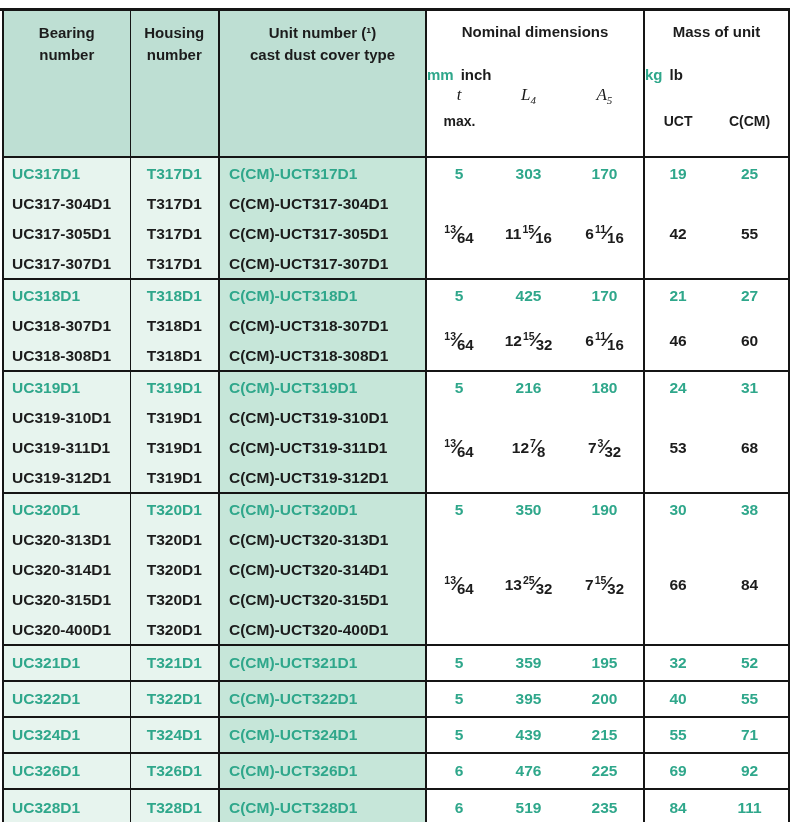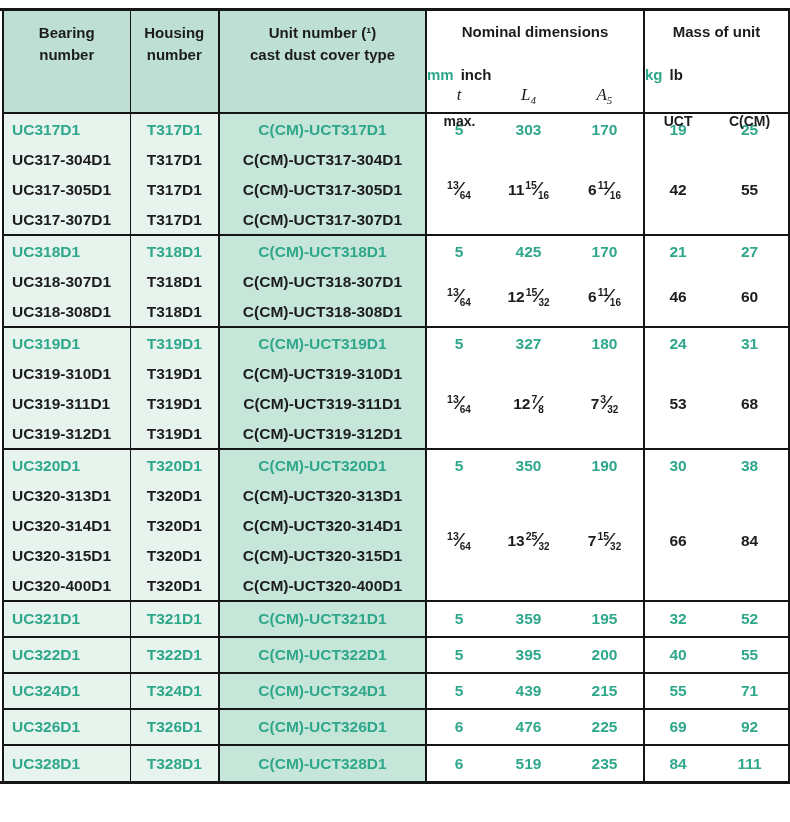--- a/index.html
+++ b/index.html
@@ -11,21 +11,21 @@
     --line:#151515;
   }
   *{box-sizing:border-box;}
   html,body{margin:0;padding:0;}
   body{background:#fff;font-family:"Liberation Sans",sans-serif;}
   .page{width:790px;height:822px;background:#ffffff;padding-top:8px;position:relative;overflow:hidden;}
   .hrule{height:3px;background:var(--line);width:790px;}
   table.catalog{border-collapse:collapse;table-layout:fixed;width:786px;margin-left:2px;
     border-left:2px solid var(--line);border-right:2px solid var(--line);}
   
-  thead th{height:102px;vertical-align:top;padding-top:11px;font-size:15px;font-weight:bold;
+  thead th{height:146px;vertical-align:top;padding-top:11px;font-size:15px;font-weight:bold;
     color:var(--ink);text-align:center;border-bottom:2px solid var(--line);}
   th.h-teal{background:var(--mint-header);white-space:pre-line;line-height:1.45;}
   th.h-housing{border-left:1px solid var(--line);}
   th.h-unit{border-left:2px solid var(--line);}
   th.h-white{background:#ffffff;position:relative;padding:12px;border-left:2px solid var(--line);}
   .h-title{position:absolute;top:12px;left:0;right:0;text-align:center;font-size:15px;font-weight:bold;}
   .h-units{position:absolute;top:55px;left:0;right:0;text-align:left;font-size:15px;font-weight:bold;}
   .u-metric{color:var(--teal);margin-right:7px;}
   .h-syms{position:absolute;top:74px;left:0;width:100%;display:flex;font-weight:normal;}
   .sym{text-align:center;font-family:"Liberation Serif",serif;font-style:italic;font-size:17px;}
@@ -34,31 +34,31 @@
   .h-bottom{position:absolute;top:102px;left:0;width:100%;display:flex;font-weight:bold;font-size:14px;}
   .bt{text-align:center;}
   .bt-t{width:65px;} .bt-uct{width:67px;} .bt-ccm{width:78px;}
   
   tbody tr{height:30px;}
   tbody tr.base{height:32px;}
   tbody tr.single{height:36px;}
   tbody td{font-weight:bold;font-size:15.5px;color:var(--ink);vertical-align:middle;padding:0;}
   td.c-bearing{background:var(--mint-light);text-align:left;padding-left:8px;}
   td.c-housing{background:var(--mint-light);text-align:center;border-left:1px solid var(--line);}
-  td.c-unit{background:var(--mint-mid);text-align:center;border-left:2px solid var(--line);}
+  td.c-unit{background:var(--mint-mid);text-align:left;padding-left:9px;border-left:2px solid var(--line);}
   td.c-t{border-left:2px solid var(--line);text-align:center;}
   td.c-uct{border-left:2px solid var(--line);text-align:center;}
   td.c-num{text-align:center;}
   tr.base td, tr.single td{color:var(--teal);}
   tr.block-start td{border-top:2px solid var(--line);}
   
   .fw{margin-right:1px;}
   .fnum{font-size:10.5px;position:relative;top:-6px;}
   .fslash{font-size:18px;font-style:italic;margin:0 -1px;}
-  .fden{font-size:10px;position:relative;top:4px;}
+  .fden{font-size:15px;position:relative;top:4px;}
 </style>
 </head>
 <body>
 
 <div class="page">
   <div class="hrule"></div>
 
   <table class="catalog">
     <colgroup>
       <col style="width:127px">
@@ -158,21 +158,21 @@
         <tr>
           <td class="c-bearing">UC318-308D1</td>
           <td class="c-housing">T318D1</td>
           <td class="c-unit">C(CM)-UCT318-308D1</td>
         </tr>
         <tr class="base block-start">
           <td class="c-bearing">UC319D1</td>
           <td class="c-housing">T319D1</td>
           <td class="c-unit">C(CM)-UCT319D1</td>
           <td class="c-t">5</td>
-          <td class="c-num">327</td>
+          <td class="c-num">216</td>
           <td class="c-num">180</td>
           <td class="c-uct">24</td>
           <td class="c-num">31</td>
         </tr>
         <tr>
           <td class="c-bearing">UC319-310D1</td>
           <td class="c-housing">T319D1</td>
           <td class="c-unit">C(CM)-UCT319-310D1</td>
           <td class="c-t" rowspan="3"><span class="fnum">13</span><span class="fslash">⁄</span><span class="fden">64</span></td>
           <td class="c-num" rowspan="3"><span class="fw">12</span><span class="fnum">7</span><span class="fslash">⁄</span><span class="fden">8</span></td>

